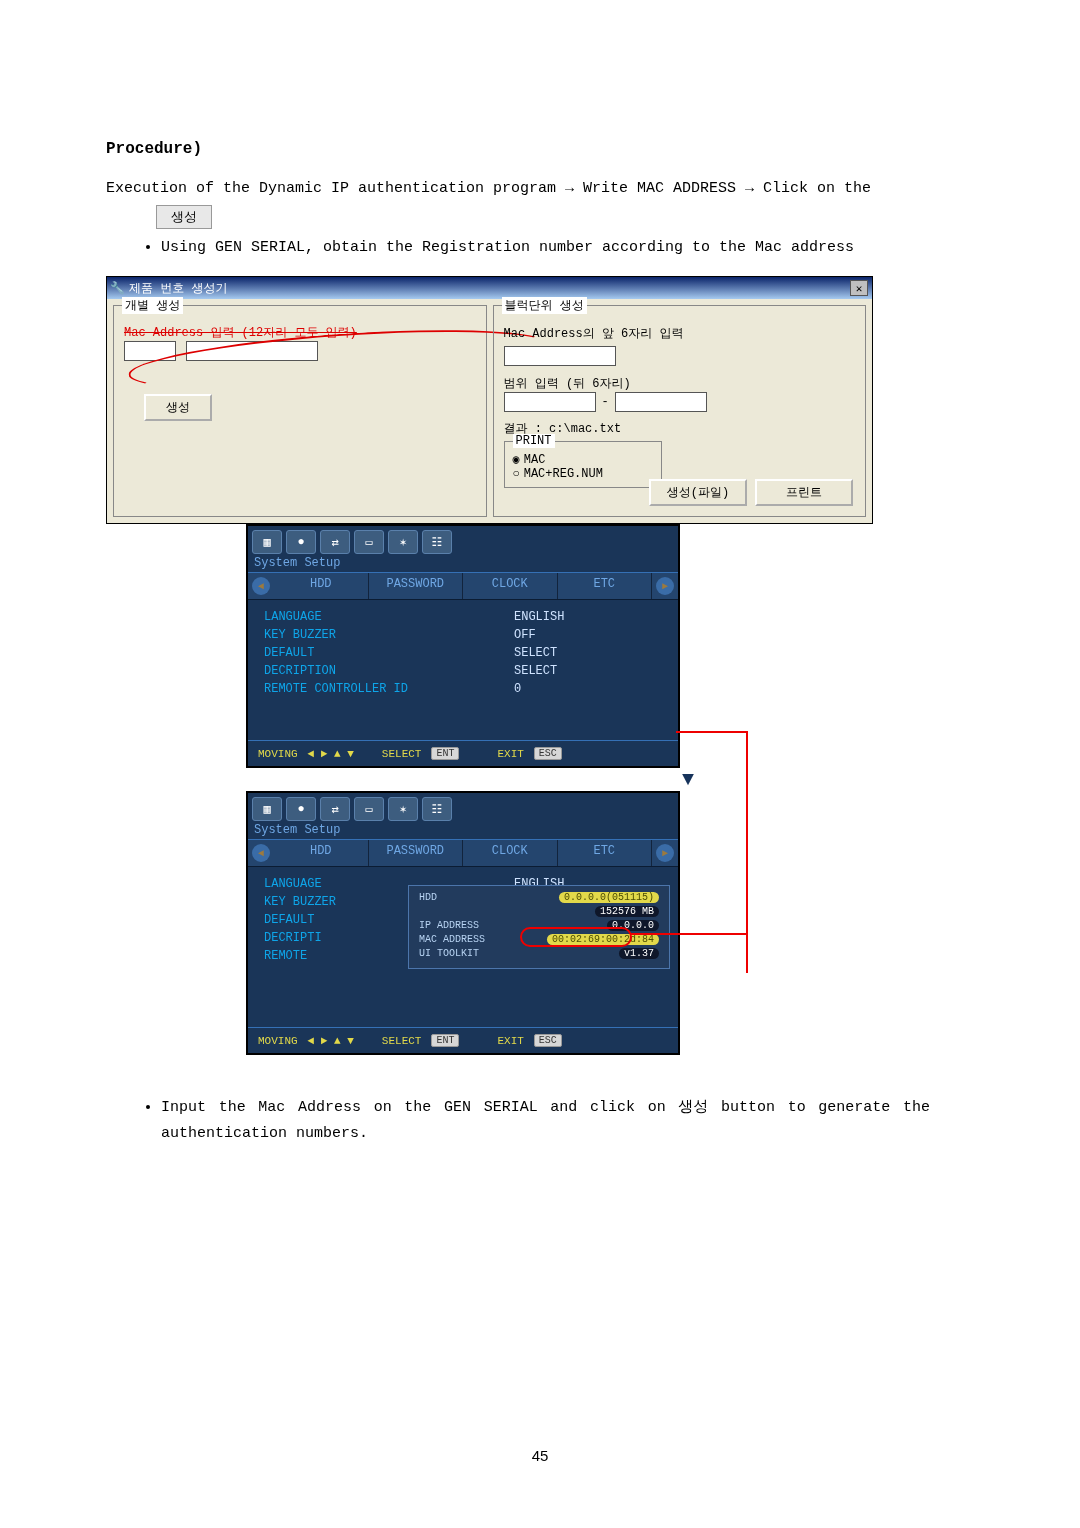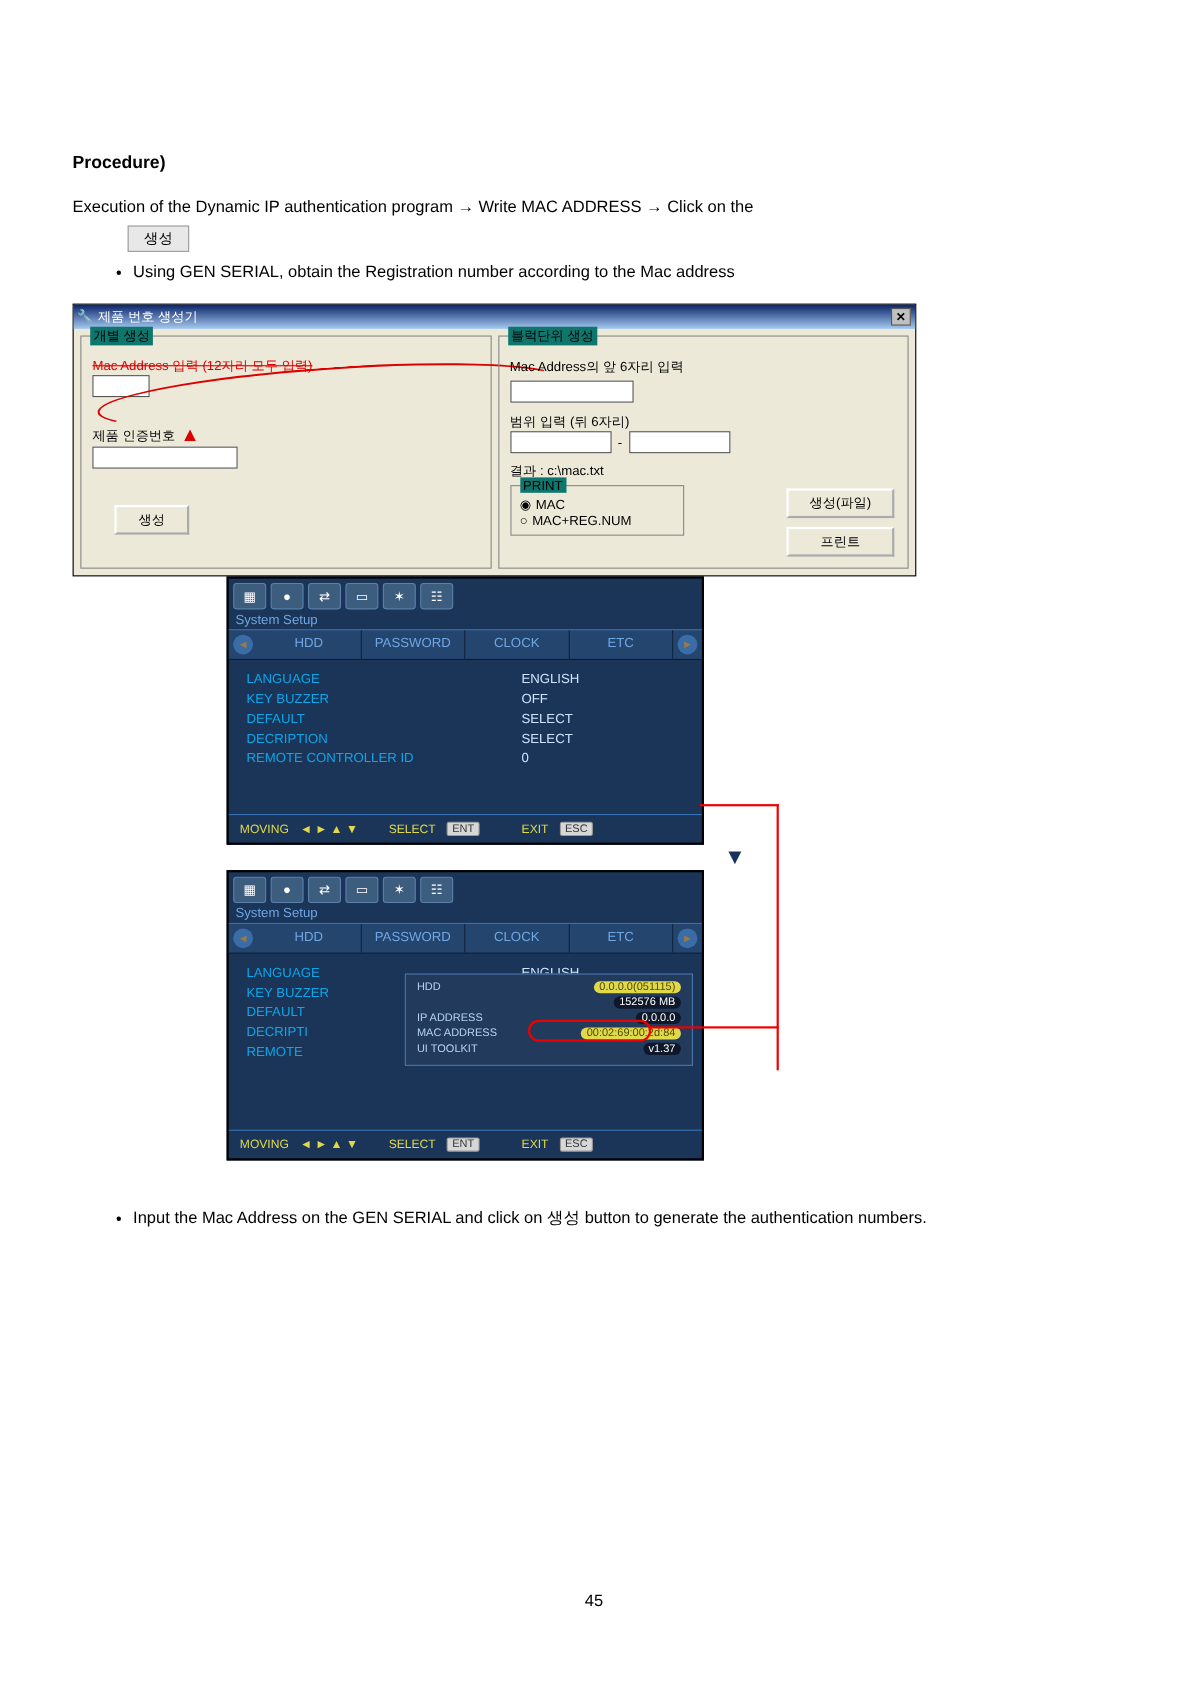--- a/index.html
+++ b/index.html
@@ -5,21 +5,22 @@
   body {
     margin: 0;
     padding: 0;
     background: #ffffff;
     font-family: Arial, sans-serif;
     width: 1080px;
     height: 1528px;
     position: relative;
   }
   .page {
-    padding: 140px 150px 40px 66px;
+    padding: 140px 150px 40px 106px;
+    font-family: Liberation Mono, monospace;
   }
   .heading {
     font-weight: bold;
     font-size: 16px;
     margin-bottom: 20px;
   }
   .body-text {
     font-size: 15px;
     line-height: 1.5;
   }
@@ -80,21 +81,21 @@
   }
   .groupbox {
     border: 1px solid #888;
     position: relative;
     padding: 18px 10px 12px 10px;
   }
   .groupbox .gb-title {
     position: absolute;
     top: -9px;
     left: 8px;
-    background: #0f766e;
+    background: #ffffff;
     padding: 0 3px;
     font-size: 12px;
   }
   .left-gb { flex: 1; min-height: 180px; }
   .right-gb { flex: 1; min-height: 180px; }
   .label-strike {
     color: #d00;
     text-decoration: line-through;
     font-size: 12px;
     display: block;
@@ -140,21 +141,21 @@
     top: -8px;
   }
   .radio-row {
     display: flex; align-items: center; gap: 4px;
     font-size: 12px;
   }
   .right-btns {
     position: absolute;
     right: 12px;
     bottom: 10px;
-    display: flex; flex-direction: column; gap: 8px;
+    display: flex; flex-direction: row; gap: 8px;
   }
   .right-btns .btn {
     border: 2px outset #fff;
     background: #ece9d8;
     font-size: 12px;
     padding: 3px 10px;
     text-align: center;
     min-width: 74px;
   }
   
@@ -321,24 +322,20 @@
         <span class="title-icon">🔧</span>
         <span>제품 번호 생성기</span>
       </div>
       <div class="close-btn">✕</div>
     </div>
     <div class="dlg-body">
       <div class="groupbox left-gb" style="position:relative;">
         <span class="gb-title">개별 생성</span>
         <span class="label-strike">Mac Address 입력 (12자리 모두 입력)</span>
         <span class="small-input"></span>
-        <div style="margin-top:10px;">
-          <span class="label-ko">제품 인증번호</span>
-          <span class="red-arrow">▲</span>
-        </div>
         <span class="small-input" style="width:130px;"></span>
         <div>
           <span class="gen-btn-inner">생성</span>
         </div>
         <div class="red-arc"></div>
       </div>
       <div class="groupbox right-gb" style="position:relative;">
         <span class="gb-title">블럭단위 생성</span>
         <span class="label-ko" style="margin-top:0;">Mac Address의 앞 6자리 입력</span>
         <span class="long-input" style="width:110px;"></span>

